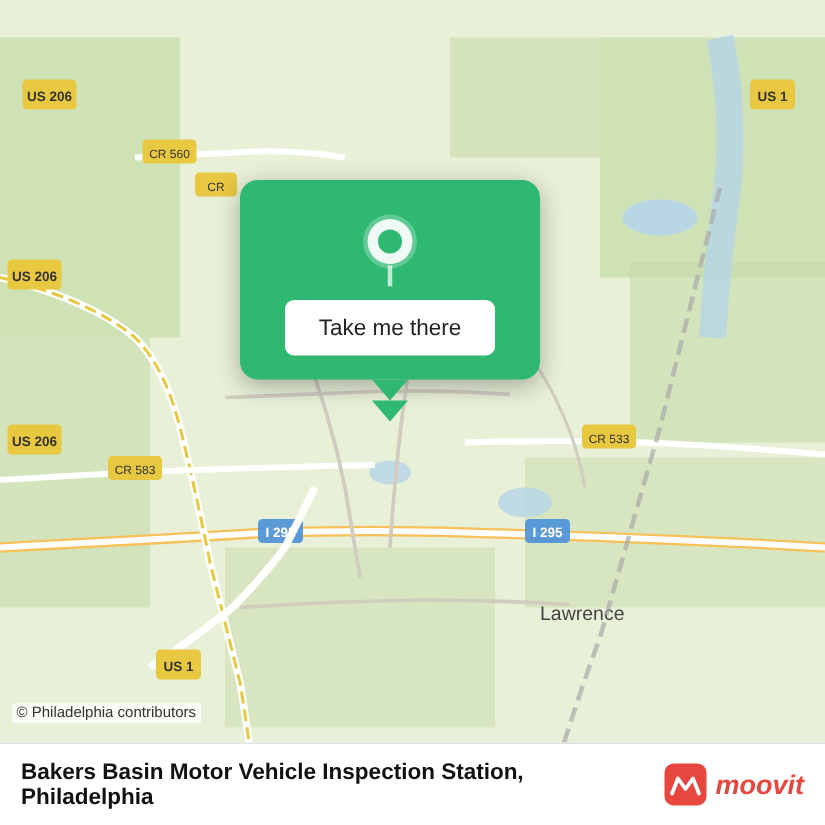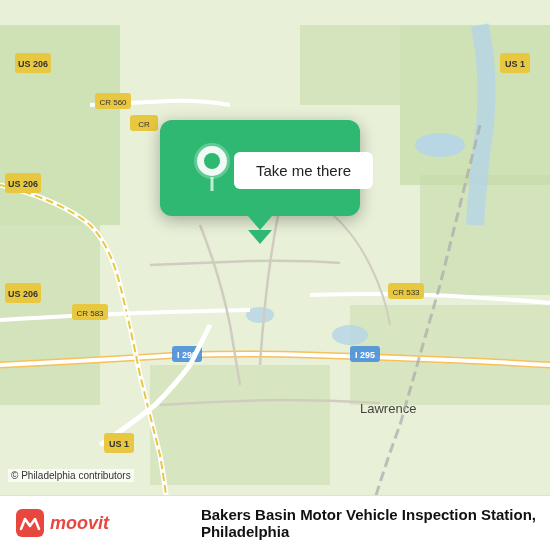--- a/index.html
+++ b/index.html
@@ -48,21 +48,21 @@
       flex-direction: column;
       align-items: center;
       z-index: 10;
     }
 
     #popup-card {
       background-color: #2eb872;
       border-radius: 12px;
       padding: 20px 30px 16px 30px;
       display: flex;
-      flex-direction: row;
+      flex-direction: column;
       align-items: center;
       box-shadow: 0 4px 16px rgba(0,0,0,0.3);
       width: 200px;
     }
 
     #location-icon-wrapper {
       width: 50px;
       height: 50px;
       margin-bottom: 10px;
       display: flex;
@@ -251,29 +251,29 @@
       <button id="take-me-there-btn">Take me there</button>
     </div>
     <div id="popup-pointer"></div>
   </div>
 
   <div id="copyright">
     <span>© Philadelphia contributors</span>
   </div>
 
   <div id="bottom-bar">
-    <div id="moovit-logo">
-
-      <svg id="moovit-icon" viewBox="0 0 32 32">
-        <rect x="2" y="2" width="28" height="28" rx="6" fill="#e8473f"></rect>
-        <path d="M7 22 L11 12 L16 19 L21 12 L25 22" stroke="white" stroke-width="2.5" fill="none" stroke-linejoin="round" stroke-linecap="round"></path>
-      </svg>
-      <span id="moovit-text">moovit</span>
-    </div>
     <div id="bottom-left">
       <span id="location-title">
         <span>Bakers Basin Motor Vehicle Inspection Station,</span>
         <br>
         <span>Philadelphia</span>
       </span>
     </div>
+    <div id="moovit-logo">
+
+      <svg id="moovit-icon" viewBox="0 0 32 32">
+        <rect x="2" y="2" width="28" height="28" rx="6" fill="#e8473f"></rect>
+        <path d="M7 22 L11 12 L16 19 L21 12 L25 22" stroke="white" stroke-width="2.5" fill="none" stroke-linejoin="round" stroke-linecap="round"></path>
+      </svg>
+      <span id="moovit-text">moovit</span>
+    </div>
   </div>
 </div>
 
 </body></html>

